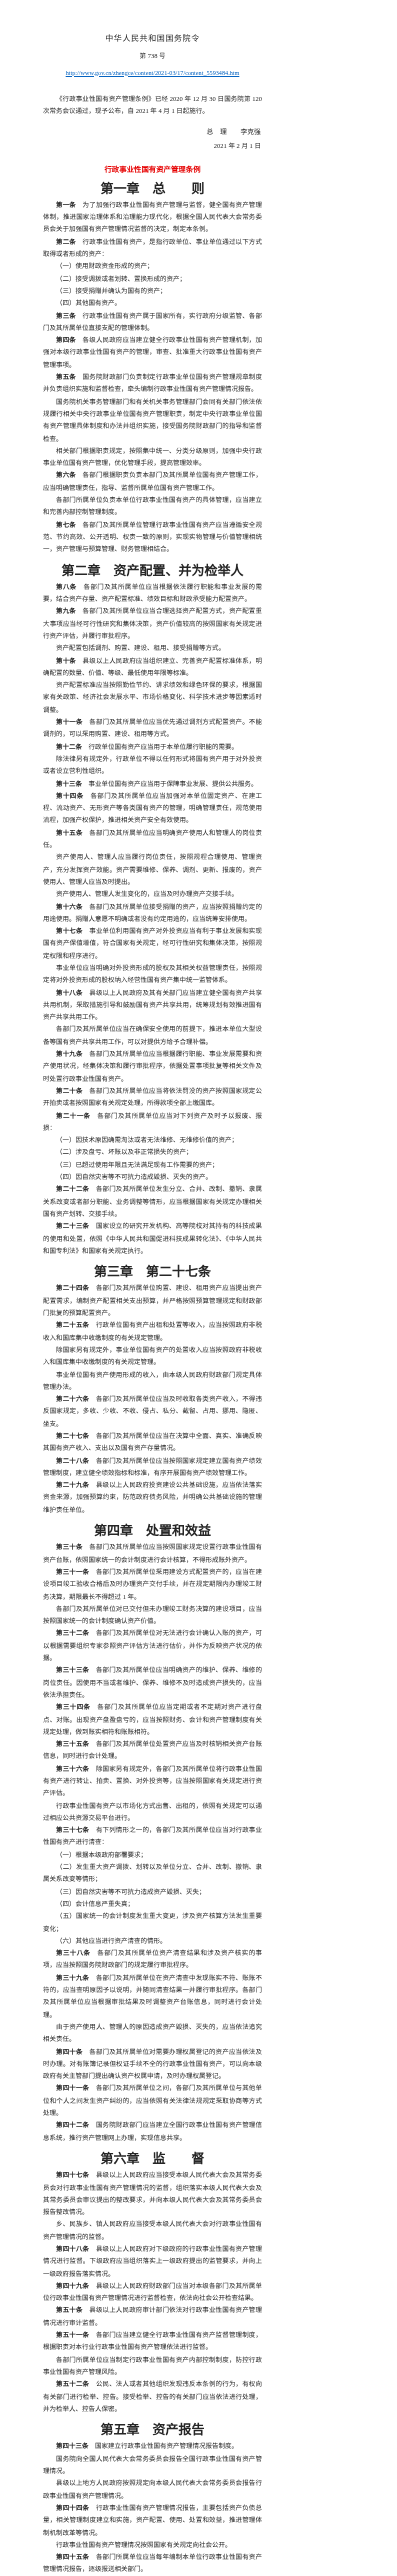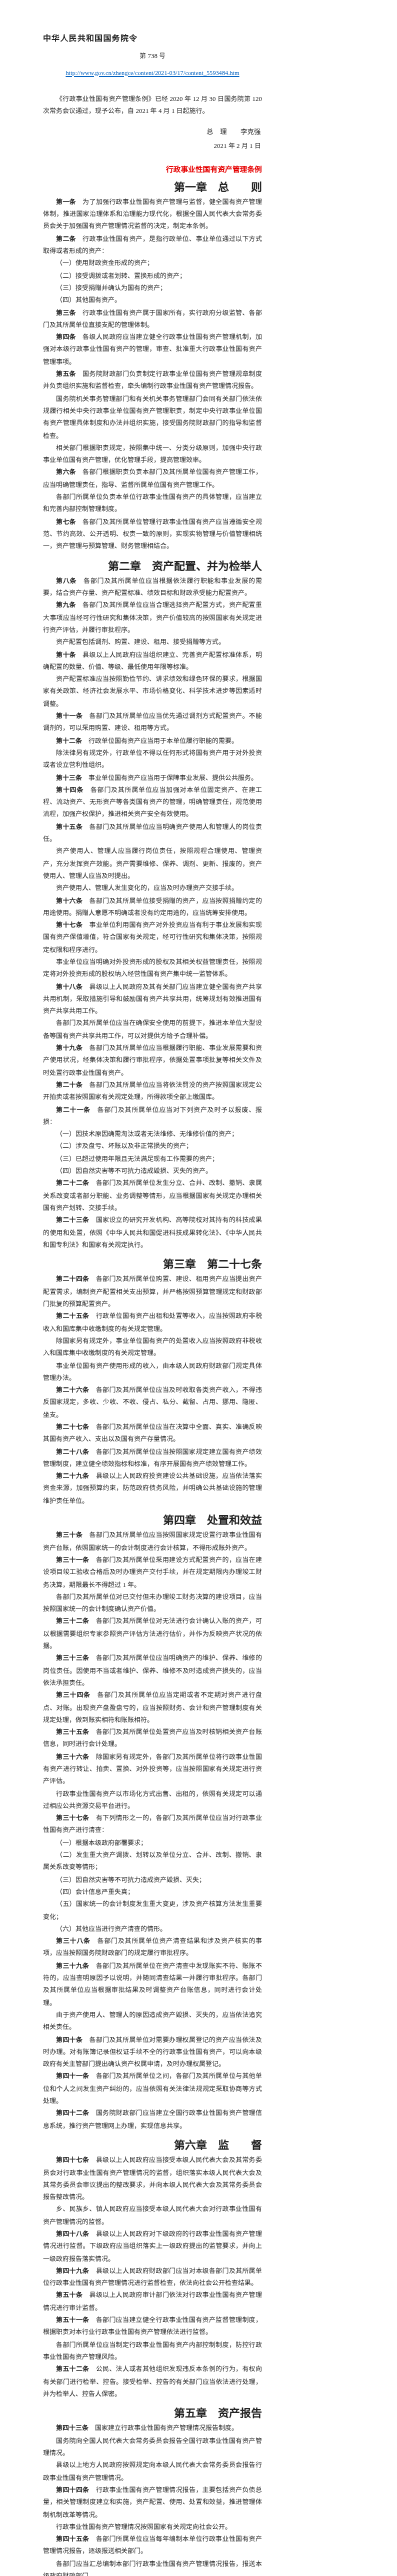--- a/index.html
+++ b/index.html
@@ -15,22 +15,22 @@
     color: #262626;
   }
   .doc {
     box-sizing: border-box;
     padding: 32px 0 0 43px;
     width: 262px;
   }
   .doc-inner { width: 219px; }
   .decree-title {
     font-size: 8px;
-    font-weight: bold;
-    text-align: left;
+    font-weight: normal;
+    text-align: center;
     letter-spacing: 0.6px;
     margin: 0 0 6.8px 0;
   }
   .decree-number {
     font-size: 6.5px;
     text-align: center;
     margin: 0 0 6.8px 0;
   }
   .link-row {
     text-align: center;
@@ -56,27 +56,27 @@
   }
   .sign-date {
     text-align: right;
     font-size: 6.5px;
     margin: 4.5px 1.1px 0 0;
   }
   .reg-title {
     color: #e60000;
     font-weight: bold;
     font-size: 7.4px;
-    text-align: right;
+    text-align: center;
     margin: 12.5px 0 2.3px 0;
   }
   .chapter-heading {
     font-weight: bold;
-    font-size: 11px;
-    text-align: right;
+    font-size: 13px;
+    text-align: center;
     margin: 4px 0 2.3px 0;
   }
   .para {
     margin: 0;
     font-size: 6.5px;
     line-height: 12.3px;
     text-indent: 2em;
     text-align: justify;
   }
   .para b { font-weight: bold; }

